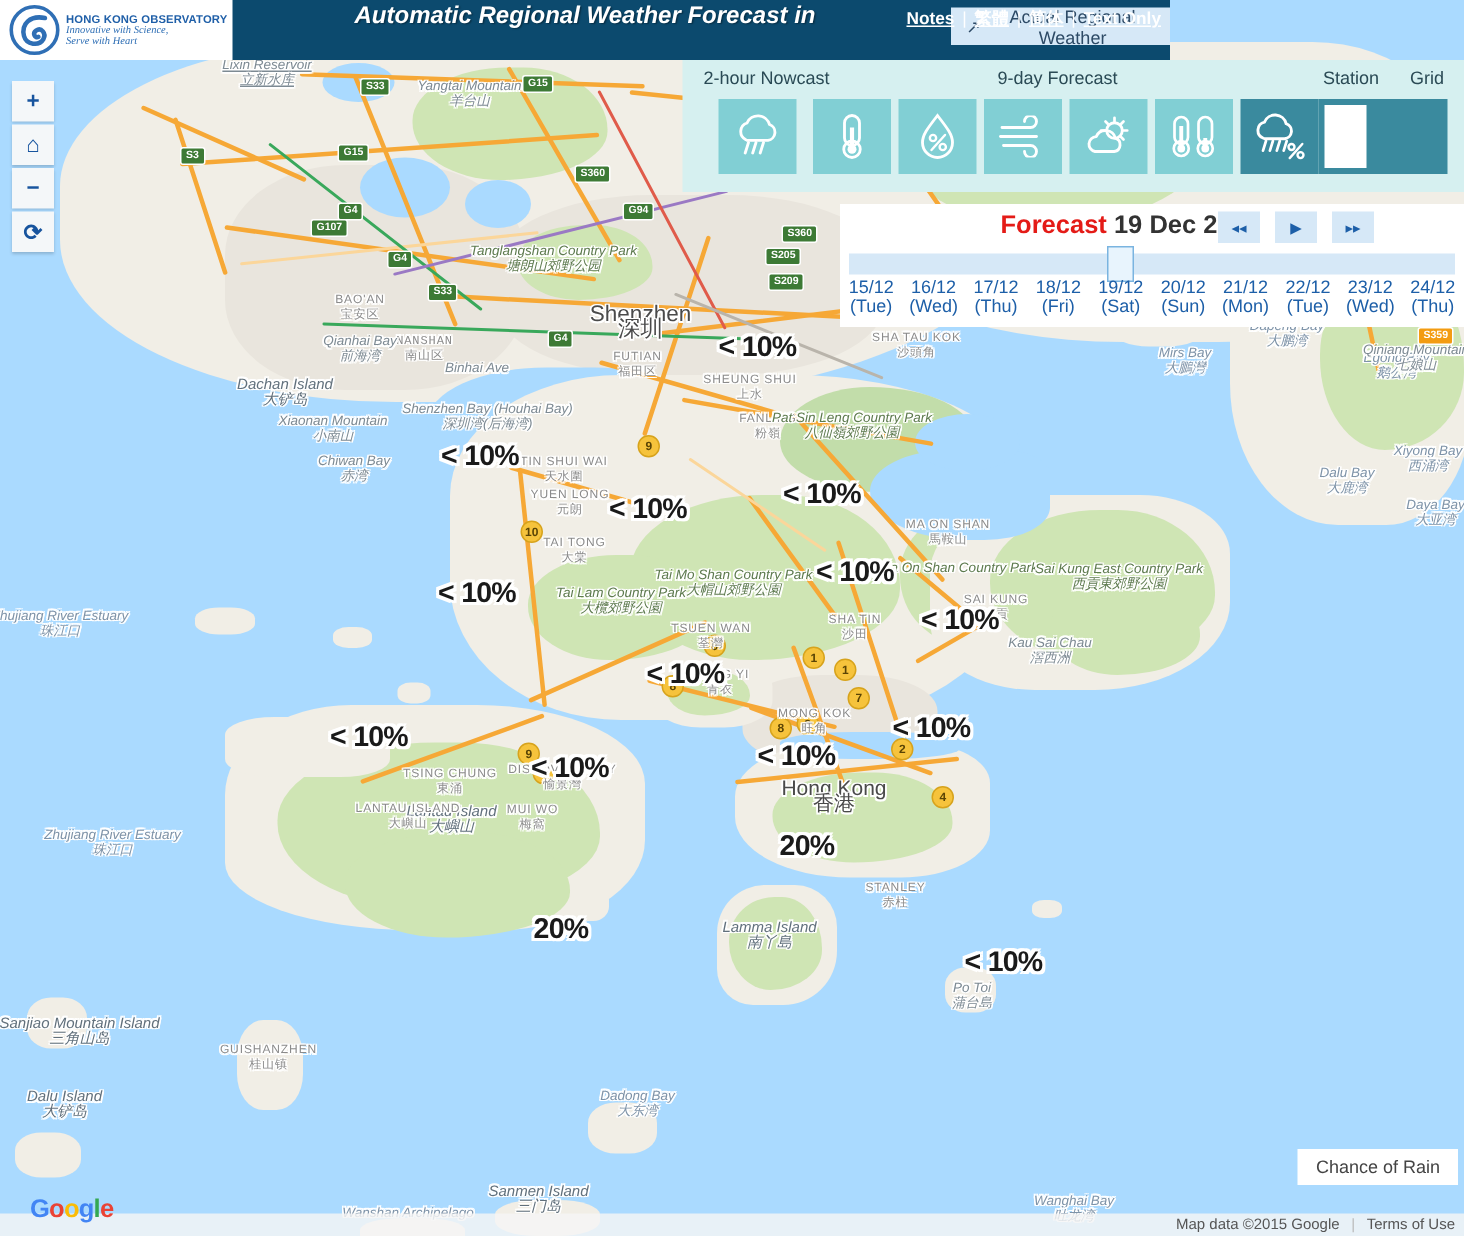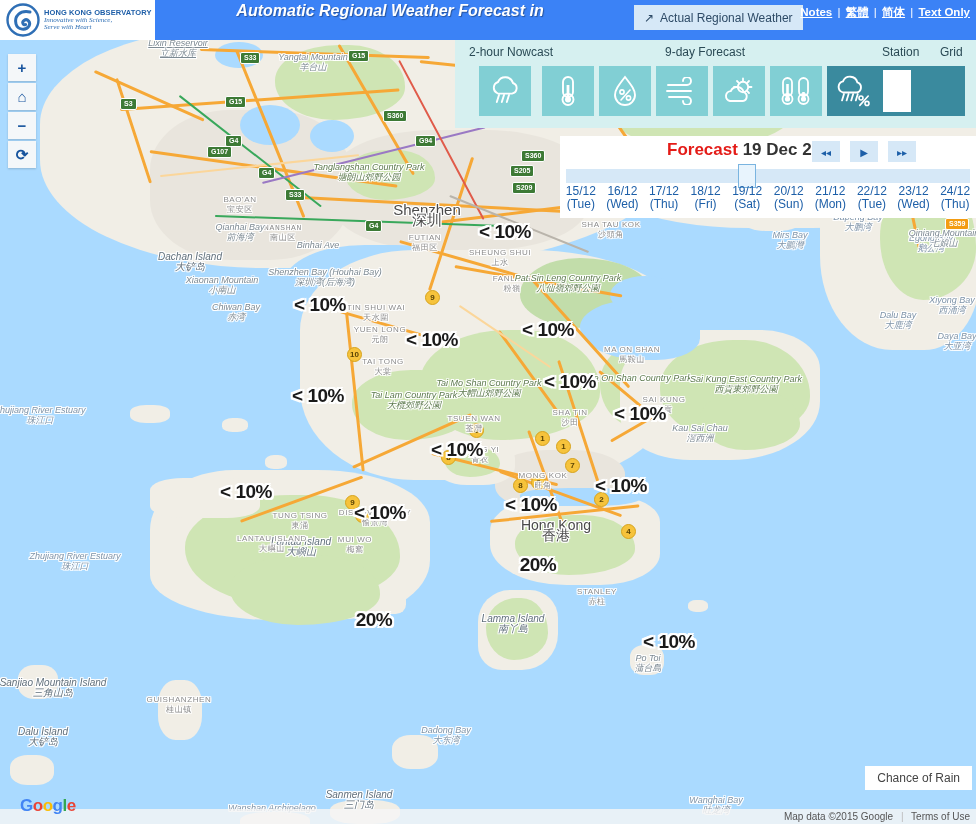--- a/index.html
+++ b/index.html
@@ -59,22 +59,22 @@
     position:absolute;font-size:19px;font-weight:bold;color:#1a1a1a;
     white-space:nowrap;letter-spacing:-.5px;
     text-shadow:2px 0 0 #fff,-2px 0 0 #fff,0 2px 0 #fff,0 -2px 0 #fff,
                 2px 2px 0 #fff,-2px -2px 0 #fff,2px -2px 0 #fff,-2px 2px 0 #fff,
                 1px 2px 0 #fff,-1px -2px 0 #fff;
     pointer-events:none;
   }
 
   
   #header{
-    position:absolute;left:0;top:0;width:976px;height:40px;
-    background:#3b82f6;z-index:50;
+    position:absolute;left:0;top:0;width:780px;height:40px;
+    background:#0c4a6e;z-index:50;
   }
   #logo{
     position:absolute;left:0;top:0;width:155px;height:40px;background:#fff;
     display:flex;align-items:center;gap:4px;padding-left:6px;box-sizing:border-box;
   }
   #logo svg{flex:0 0 auto;}
   .logo-txt{display:flex;flex-direction:column;line-height:1;}
   .logo-name{font-size:7.5px;font-weight:bold;color:#1f5fa8;letter-spacing:.1px;
              font-variant:small-caps;text-transform:uppercase;}
   .logo-tag{font-size:7px;color:#2f6fb5;font-style:italic;font-family:"Liberation Serif",serif;}
@@ -464,21 +464,21 @@
       </div>
       <div class="plabel sea" style="left: 957px; top: 341px; transform: translate(-50%, -50%);">
         <div>Daya Bay</div>
         <div>大亚湾</div>
       </div>
       <div class="plabel caps" style="left: 375px; top: 518px; transform: translate(-50%, -50%);">
         <div>DISCOVERY BAY</div>
         <div>愉景灣</div>
       </div>
       <div class="plabel caps" style="left: 300px; top: 521px; transform: translate(-50%, -50%);">
-        <div>TUNG TSING</div>
+        <div>TSING CHUNG</div>
         <div>東涌</div>
       </div>
       <div class="plabel island" style="left: 301px; top: 547px; transform: translate(-50%, -50%);">
         <div>Lantau Island</div>
         <div>大嶼山</div>
       </div>
       <div class="plabel caps" style="left: 272px; top: 544px; transform: translate(-50%, -50%);">
         <div>LANTAU ISLAND</div>
         <div>大嶼山</div>
       </div>
@@ -511,21 +511,21 @@
         <div>三角山岛</div>
       </div>
       <div class="plabel island" style="left: 43px; top: 737px; transform: translate(-50%, -50%);">
         <div>Dalu Island</div>
         <div>大铲岛</div>
       </div>
       <div class="plabel caps" style="left: 179px; top: 705px; transform: translate(-50%, -50%);">
         <div>GUISHANZHEN</div>
         <div>桂山镇</div>
       </div>
-      <div class="plabel sea" style="left: 446px; top: 735px; transform: translate(-50%, -50%); text-align: center;">
+      <div class="plabel sea" style="left: 425px; top: 735px; transform: translate(-50%, -50%); text-align: center;">
         <div>Dadong Bay</div>
         <div>大东湾</div>
       </div>
       <div class="plabel sea" style="left: 272px; top: 808px; transform: translate(-50%, -50%);">
         <div>Wanshan Archipelago</div>
       </div>
       <div class="plabel island" style="left: 359px; top: 800px; transform: translate(-50%, -50%);">
         <div>Sanmen Island</div>
         <div>三门岛</div>
       </div>

